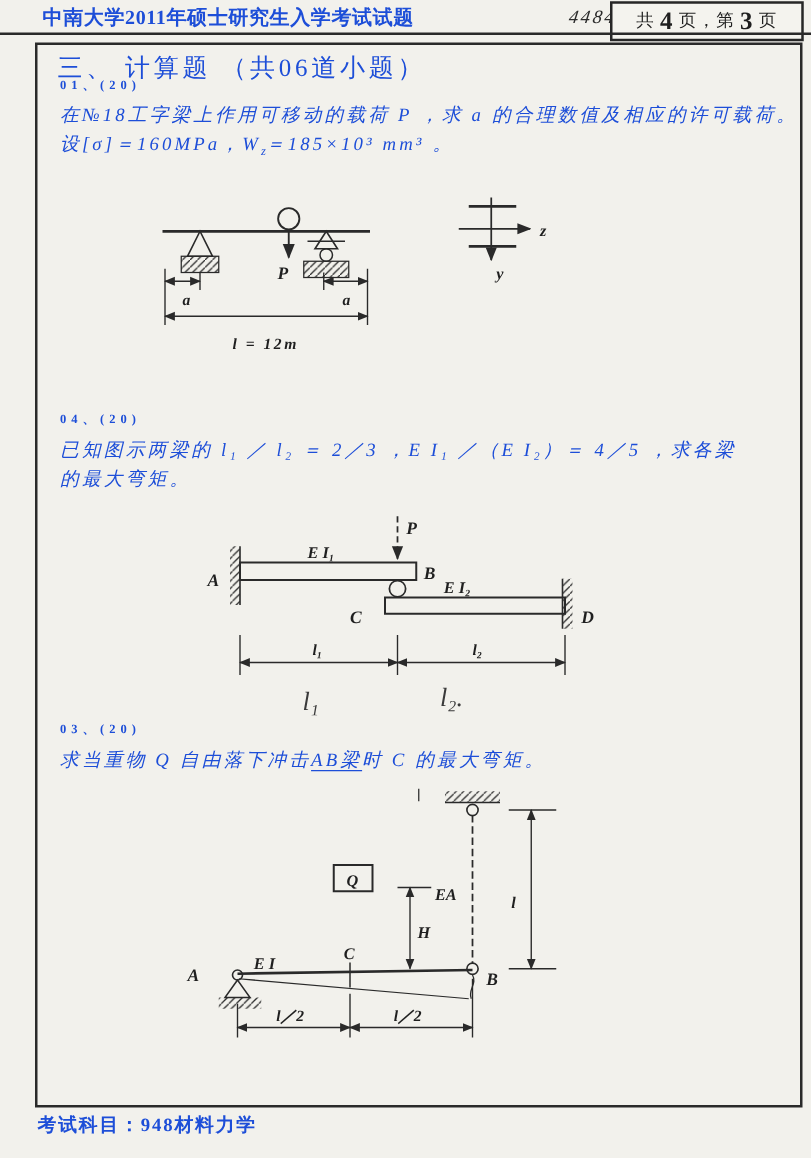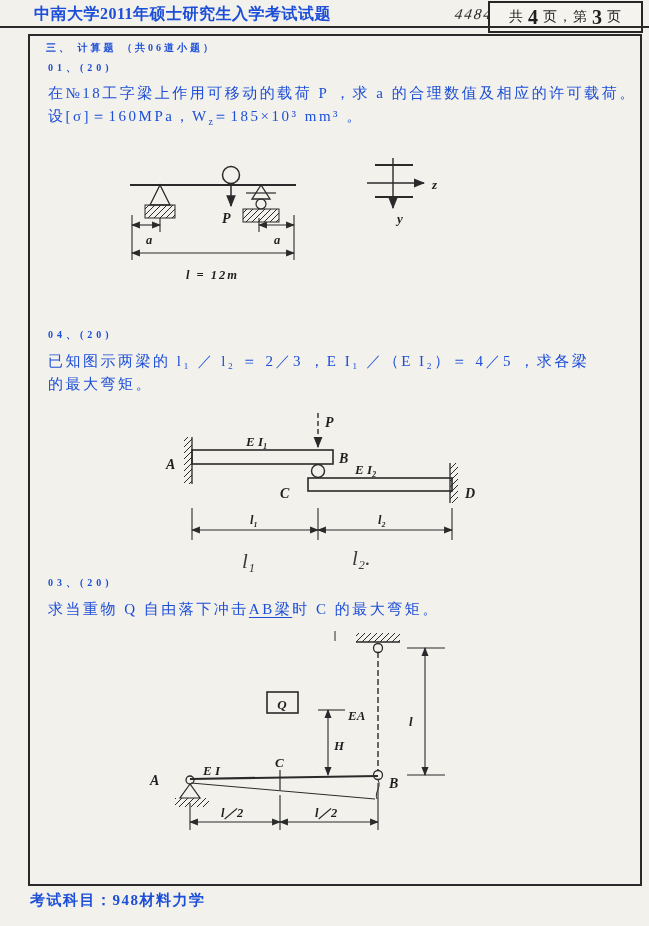--- a/index.html
+++ b/index.html
@@ -13,23 +13,23 @@
   .txt{position:absolute;white-space:nowrap;color:#1d4ed8;}
   .hdr-title{left:34px;top:4px;font-size:16px;font-weight:bold;letter-spacing:.5px;}
   .hdr-rule{left:0;top:26px;width:649px;border-top:2px solid #2a2a2a;height:0;}
   .hdr-code{left:455px;top:6px;font-size:15px;font-style:italic;letter-spacing:2px;color:#2b2b2b;transform:skewX(-8deg);}
   .pagebox{
     left:488px;top:1px;width:151px;height:28px;border:2px solid #262626;background:#f4f3ee;
     display:flex;align-items:center;justify-content:center;gap:2px;font-size:14px;letter-spacing:1px;
   }
   .pagebox .big{font-size:20px;font-weight:bold;line-height:1;margin:0 2px;}
   .content-box{left:28px;top:34px;width:610px;height:848px;border:2px solid #2a2a2a;}
-  .section{left:46px;top:41px;font-size:10px;font-weight:bold;letter-spacing:3px;}
+  .section{left:46px;top:41px;font-size:20px;font-weight:normal;letter-spacing:3px;}
   .pnum{font-size:10px;font-weight:bold;letter-spacing:4px;}
-  .ptext{font-size:15px;letter-spacing:2.5px;line-height:23px;}
+  .ptext{font-size:15px;letter-spacing:2.5px;line-height:23px;font-style:italic;}
   .ptext sub{font-size:10px;letter-spacing:0;}
   .u-line{text-decoration:underline;text-underline-offset:3px;margin-top:16px;}
   .footer{left:30px;top:891px;font-size:15px;font-weight:600;letter-spacing:1.5px;}
   svg{position:absolute;overflow:visible;}
   svg text{fill:#1f1f1f;font-family:"Liberation Serif","DejaVu Serif",serif;}
   .lbl{font-style:italic;font-size:13px;font-weight:bold;}
   .lbl14{font-style:italic;font-size:14px;font-weight:bold;}
   .dimtxt{font-style:italic;font-size:12.5px;font-weight:bold;}
   .hw{font-style:italic;font-size:21px;fill:#3a3a3a;}
 </style>

